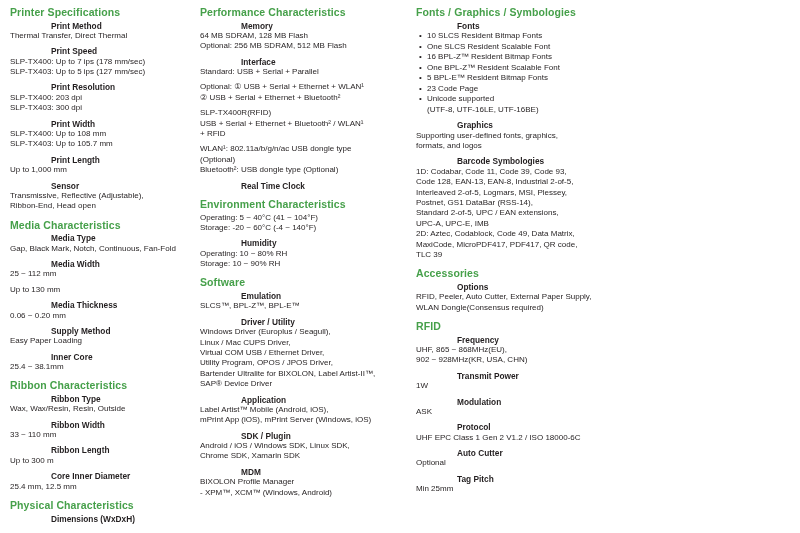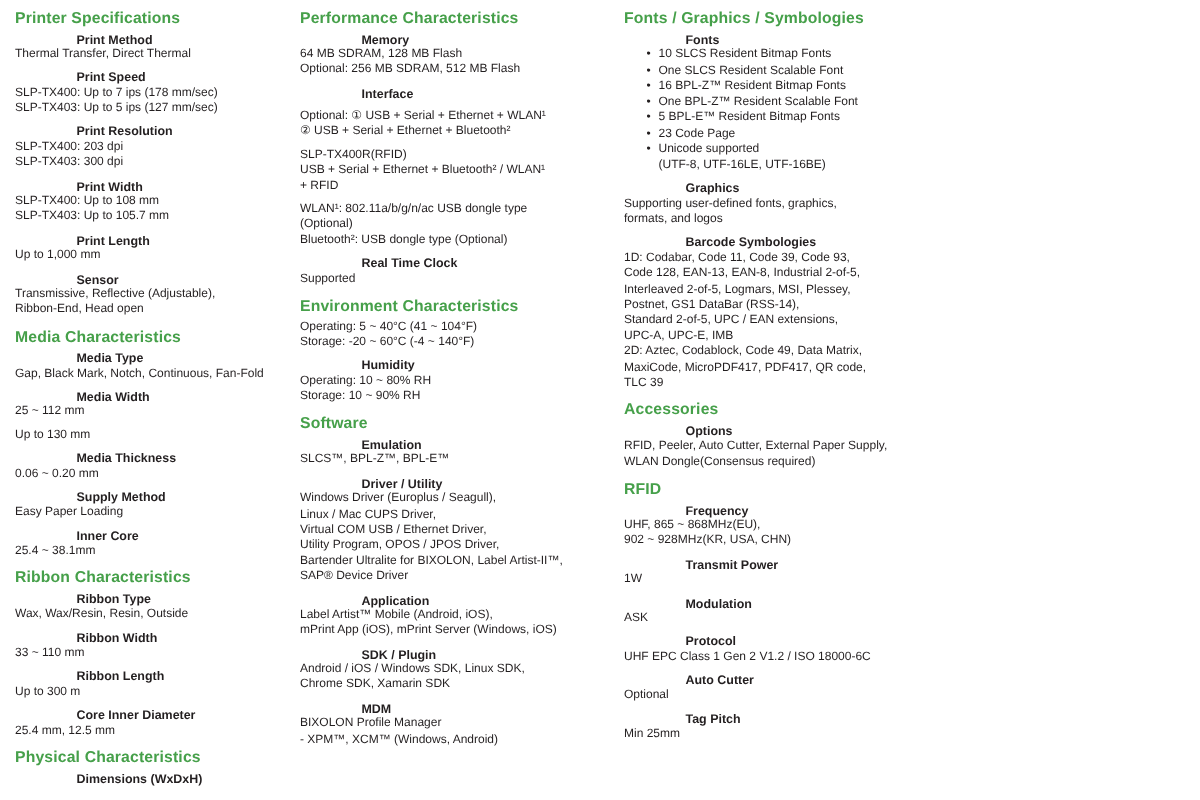--- a/index.html
+++ b/index.html
@@ -58,21 +58,20 @@
   ul.bullets {
     margin: 0;
     padding-left: 11px;
     list-style: none;
   }
   ul.bullets li {
     font-size: 8px;
     line-height: 1.32;
     position: relative;
     color: #231f20;
-    margin-left: 12px;
   }
   ul.bullets li:before {
     content: "•";
     position: absolute;
     left: -8px;
     top: 0;
     color: #231f20;
   }
 </style>
 </head>
@@ -177,38 +176,38 @@
     <div class="sec-block">
       <div class="sec-title first">Performance Characteristics</div>
 
       <div class="item">
         <div class="item-label">Memory</div>
         <div class="item-text">64 MB SDRAM, 128 MB Flash
 Optional: 256 MB SDRAM, 512 MB Flash</div>
       </div>
       <div class="item">
         <div class="item-label">Interface</div>
+        <div class="item-text">Standard: USB + Serial + Parallel</div>
       </div>
       <div class="item">
         <div class="item-text">Optional: ① USB + Serial + Ethernet + WLAN¹
               ② USB + Serial + Ethernet + Bluetooth²</div>
       </div>
       <div class="item">
         <div class="item-text">SLP-TX400R(RFID)
 USB + Serial + Ethernet + Bluetooth² / WLAN¹
 + RFID</div>
       </div>
       <div class="item">
         <div class="item-text">WLAN¹: 802.11a/b/g/n/ac USB dongle type
            (Optional)
 Bluetooth²: USB dongle type (Optional)</div>
       </div>
       <div class="item">
         <div class="item-label">Real Time Clock</div>
-        <div class="item-text">Supported</div>
       </div>
     </div>
 
     <div class="sec-block">
       <div class="sec-title">Environment Characteristics</div>
       <div class="item">
         <div class="item-text">Operating: 5 ~ 40°C (41 ~ 104°F)
 Storage: -20 ~ 60°C (-4 ~ 140°F)</div>
       </div>
       <div class="item">

